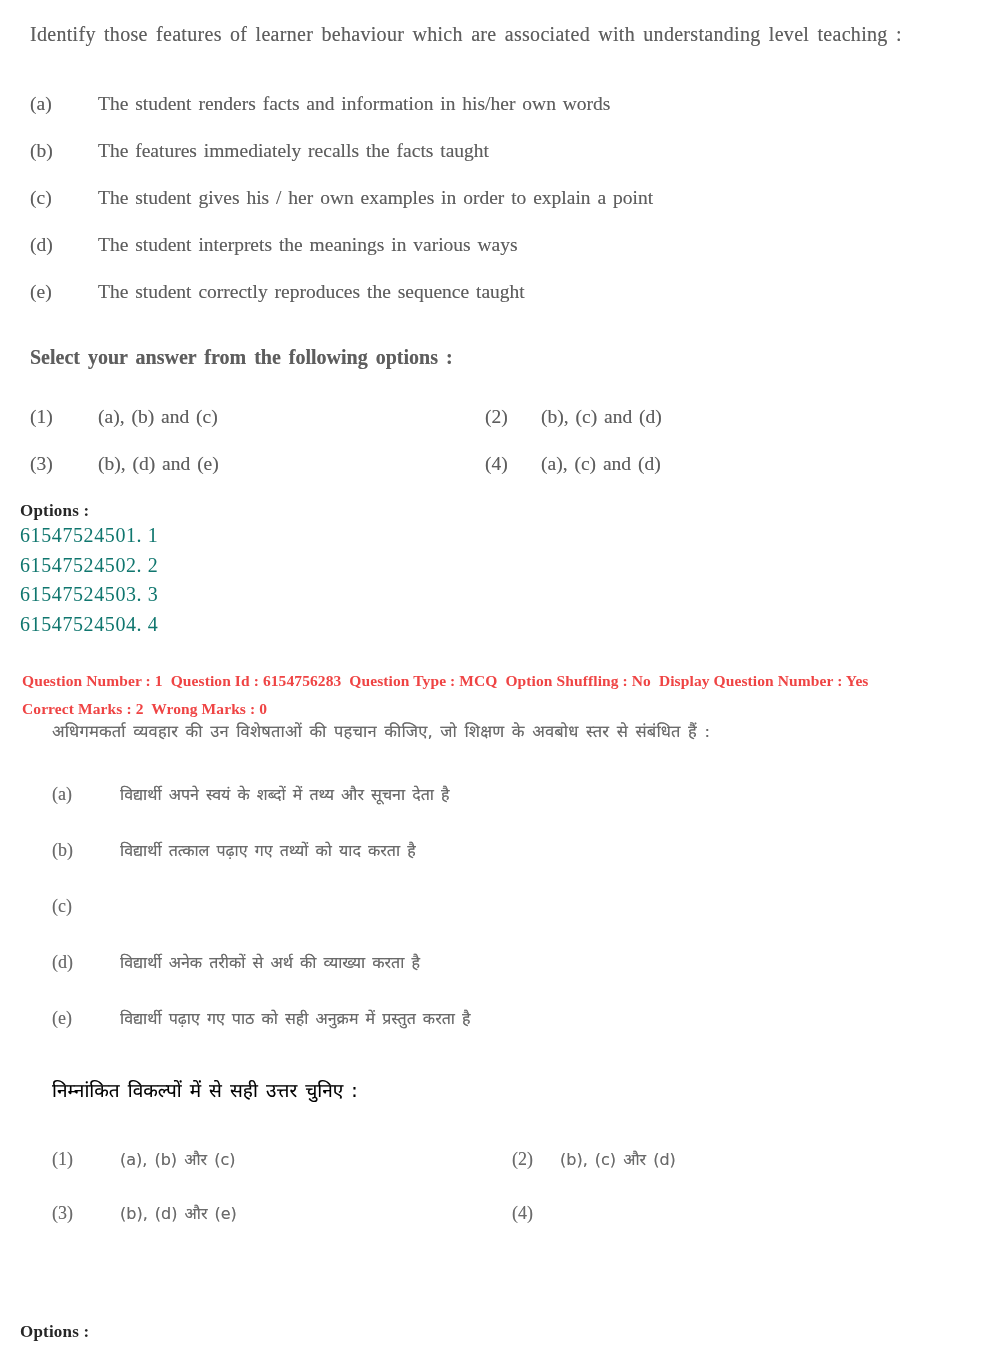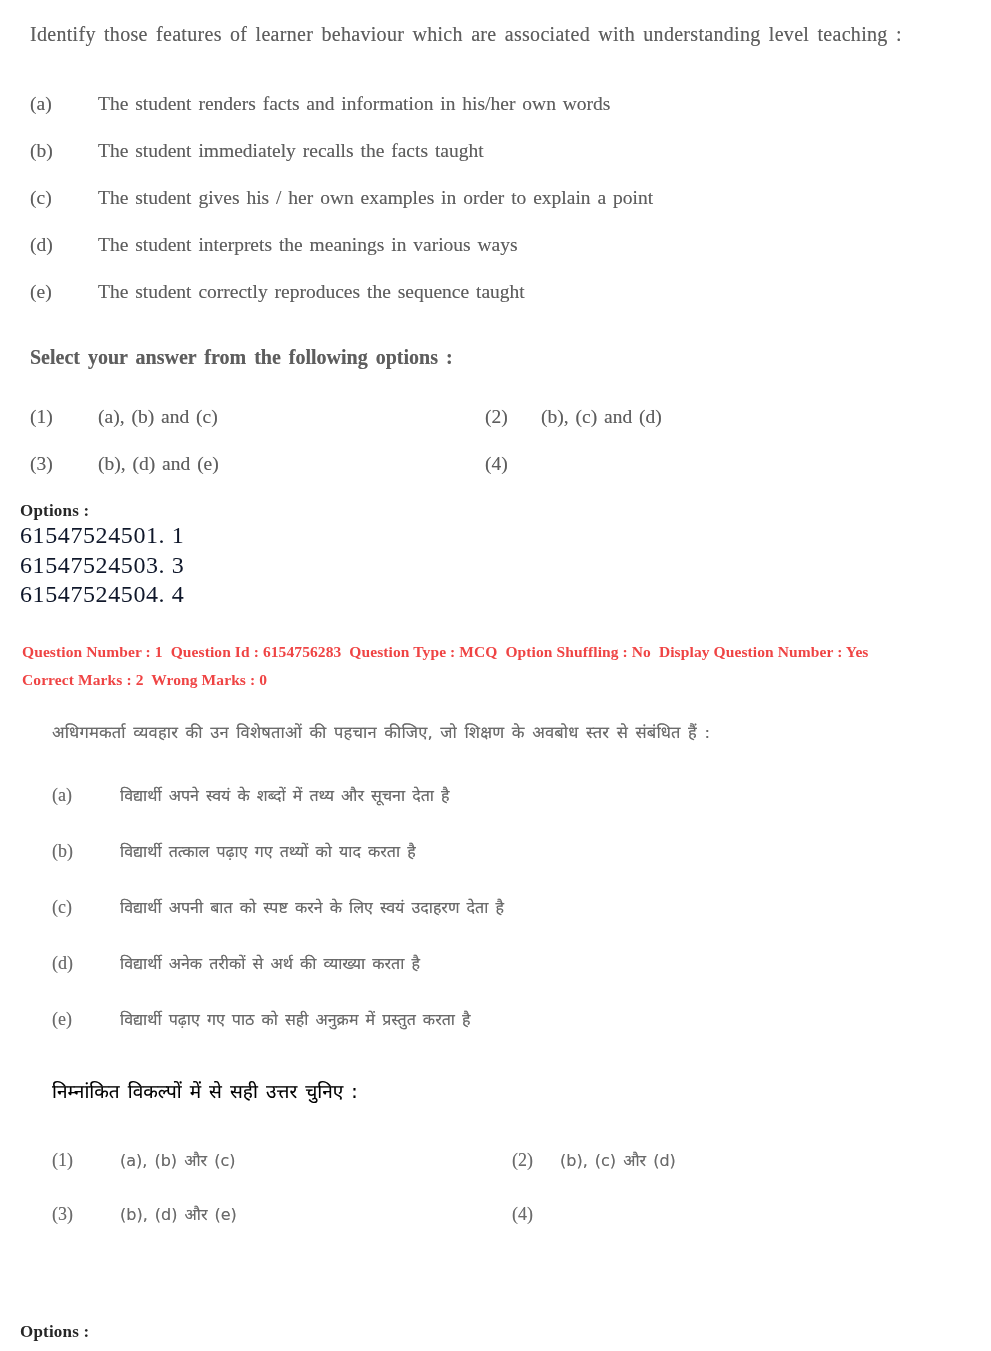--- a/index.html
+++ b/index.html
@@ -62,43 +62,42 @@
 
   
   .options-block { margin-top: 22px; margin-left: -10px; }
   .options-heading {
     font-weight: bold;
     font-size: 17px;
     color: #262626;
     letter-spacing: 0.2px;
   }
   .option-id {
-    font-size: 24px;
+    font-size: 20px;
     line-height: 29.5px;
-    color: #0f172a;
+    color: #0f766e;
     white-space: pre-wrap;
     letter-spacing: 0.6px;
   }
 
   
   .metadata { margin-top: 32px; margin-left: -8px; }
   .meta-line {
     font-weight: bold;
     font-size: 15.5px;
     line-height: 20px;
     color: #ef4444;
     white-space: pre-wrap;
     letter-spacing: 0.1px;
   }
   .meta-line.marks { margin-top: 8px; }
 
   
   .hindi { font-family: "DejaVu Sans", sans-serif; }
   .q-hi {
-    margin-top: 30px;
     margin-left: 22px;
     font-size: 16.5px;
     color: #6a6a6a;
     letter-spacing: 0.2px;
     word-spacing: 2px;
     text-shadow: 0 0 0.6px rgba(106,106,106,0.5);
   }
   .sub-list-hi { margin-top: 42px; }
   .sub-row-hi {
     display: flex;
@@ -152,21 +151,21 @@
 
   <div class="q-en">Identify those features of learner behaviour which are associated with understanding level teaching :</div>
 
   <div class="sub-list-en">
     <div class="sub-row">
       <span class="lbl">(a)</span>
       <span>The student renders facts and information in his/her own words</span>
     </div>
     <div class="sub-row">
       <span class="lbl">(b)</span>
-      <span>The student immediately recalls the facts taught</span>
+      <span>The features immediately recalls the facts taught</span>
     </div>
     <div class="sub-row">
       <span class="lbl">(c)</span>
       <span>The student gives his / her own examples in order to explain a point</span>
     </div>
     <div class="sub-row">
       <span class="lbl">(d)</span>
       <span>The student interprets the meanings in various ways</span>
     </div>
     <div class="sub-row">
@@ -181,26 +180,28 @@
     <div class="ans-row-en">
       <span>(1)</span>
       <span>(a), (b) and (c)</span>
       <span>(2)</span>
       <span>(b), (c) and (d)</span>
     </div>
     <div class="ans-row-en">
       <span>(3)</span>
       <span>(b), (d) and (e)</span>
       <span>(4)</span>
+      <span>(a), (c) and (d)</span>
     </div>
   </div>
 
   <div class="options-block">
     <div class="options-heading">Options :</div>
     <div class="option-id">61547524501. 1</div>
+    <div class="option-id">61547524502. 2</div>
     <div class="option-id">61547524503. 3</div>
     <div class="option-id">61547524504. 4</div>
   </div>
 
   <div class="metadata">
     <div class="meta-line">Question Number : 1  Question Id : 6154756283  Question Type : MCQ  Option Shuffling : No  Display Question Number : Yes</div>
     <div class="meta-line marks">Correct Marks : 2  Wrong Marks : 0</div>
   </div>
 
   <div class="hindi">
@@ -210,21 +211,20 @@
       <div class="sub-row-hi">
         <span class="lbl">(a)</span>
         <span>विद्यार्थी अपने स्वयं के शब्दों में तथ्य और सूचना देता है</span>
       </div>
       <div class="sub-row-hi">
         <span class="lbl">(b)</span>
         <span>विद्यार्थी तत्काल पढ़ाए गए तथ्यों को याद करता है</span>
       </div>
       <div class="sub-row-hi">
         <span class="lbl">(c)</span>
-        <span>विद्यार्थी अपनी बात को स्पष्ट करने के लिए स्वयं उदाहरण देता है</span>
       </div>
       <div class="sub-row-hi">
         <span class="lbl">(d)</span>
         <span>विद्यार्थी अनेक तरीकों से अर्थ की व्याख्या करता है</span>
       </div>
       <div class="sub-row-hi">
         <span class="lbl">(e)</span>
         <span>विद्यार्थी पढ़ाए गए पाठ को सही अनुक्रम में प्रस्तुत करता है</span>
       </div>
     </div>

